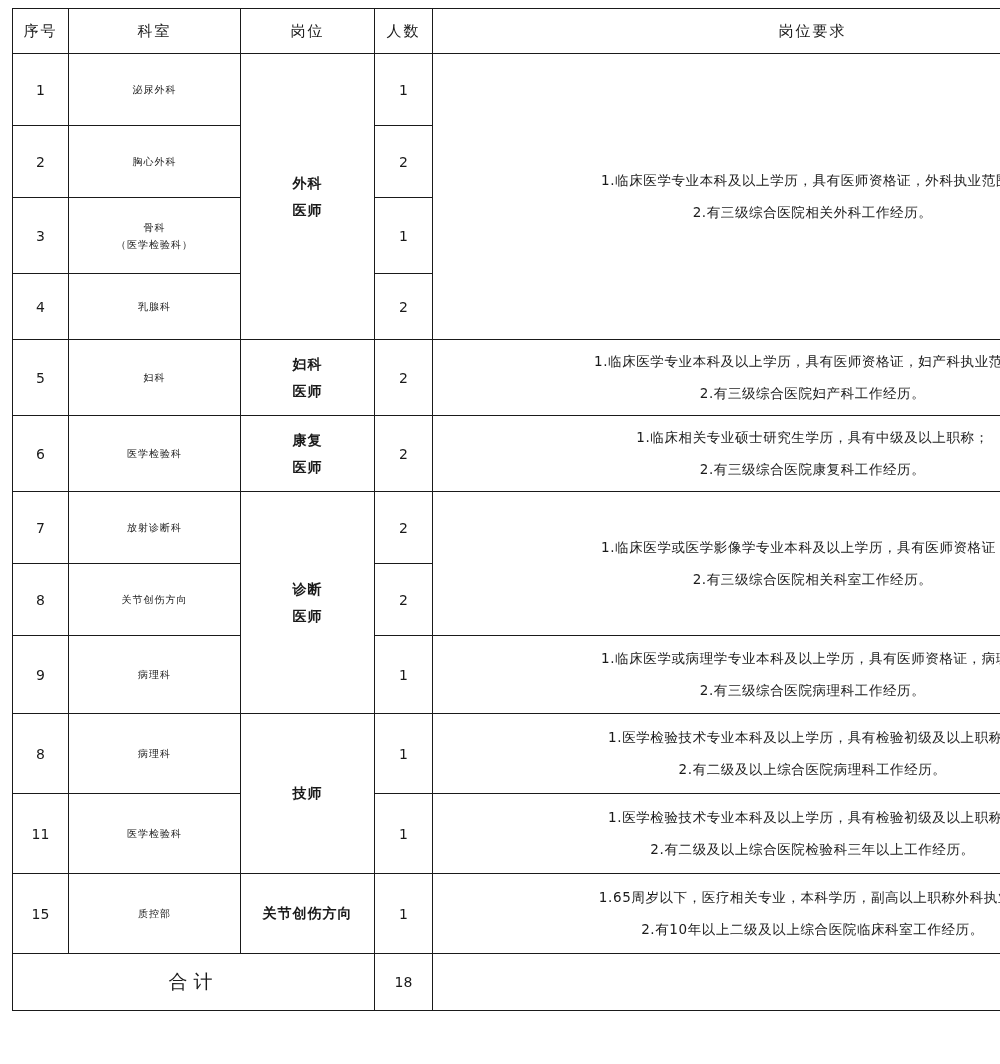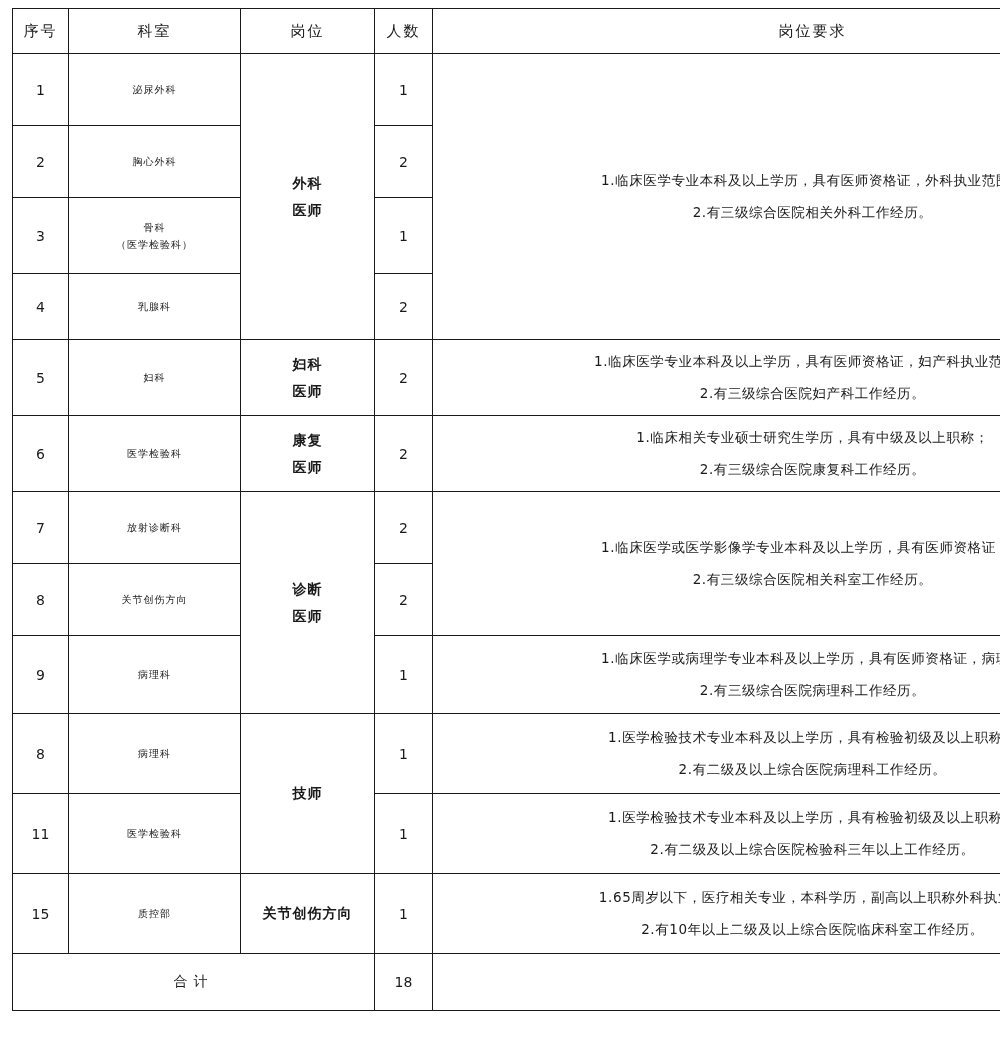--- a/index.html
+++ b/index.html
@@ -54,21 +54,21 @@
     text-align: left;
     padding: 10px 0 10px 10px;
     font-size: 13.5px;
     line-height: 2.35;
     letter-spacing: 0.6px;
     white-space: nowrap;
   }
   td.cell-req .line { display: block; }
   td.cell-blank { }
   td.total-label {
-    font-size: 14px;
+    font-size: 19px;
     letter-spacing: 6px;
     height: 56px;
   }
   .dept-sub { display: block; }
   .post-line { display: block; font-weight: bold; }
 </style>
 </head>
 <body>
 
 <div class="sheet">

